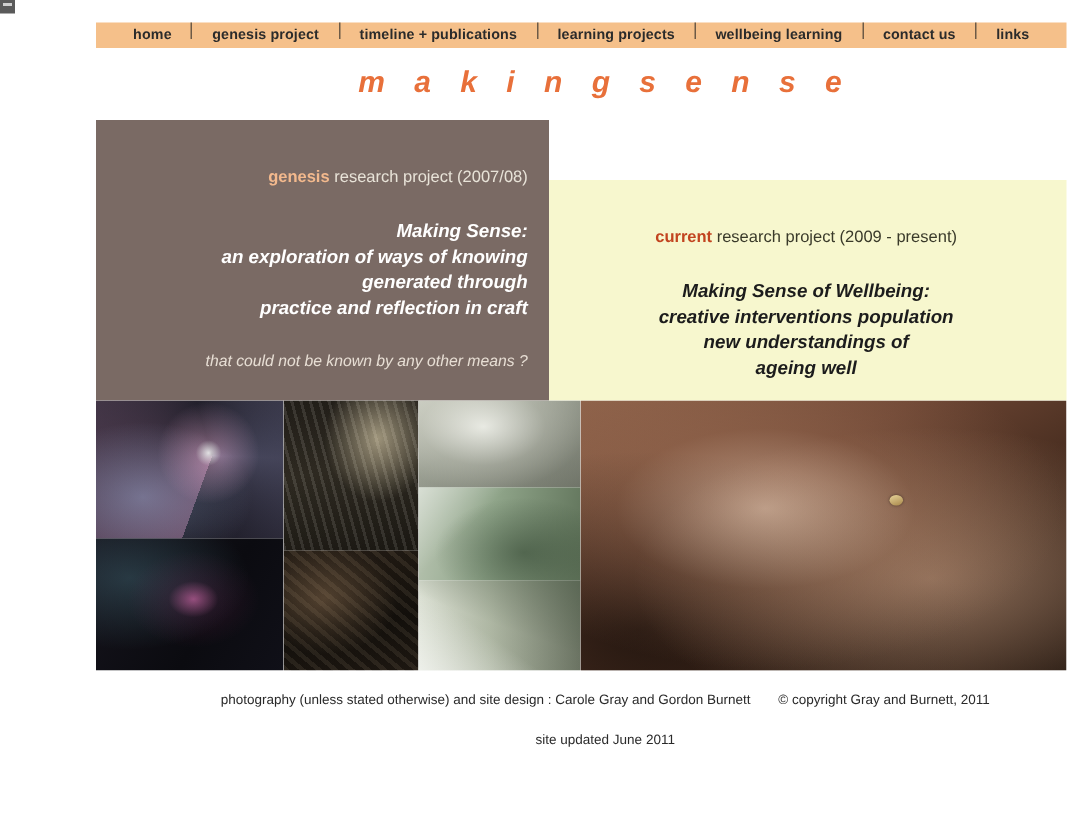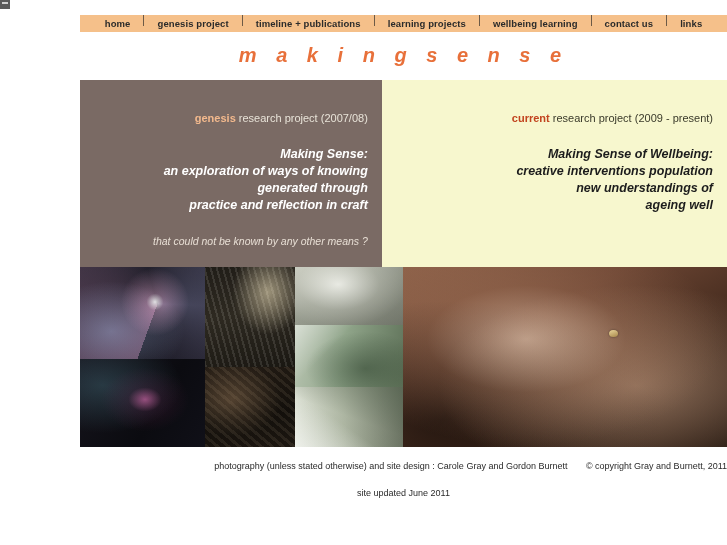--- a/index.html
+++ b/index.html
@@ -31,21 +31,21 @@
   .top-artifact .inner {
     position: absolute;
     top: 2px; left: 2px;
     width: 6px; height: 2px;
     background: #cfcfcf;
   }
   
   .navbar {
     position: absolute;
     top: 15px;
-    left: 80px;
+    left: 64px;
     width: 647px;
     height: 17px;
     background: #f5c08a;
     display: flex;
     box-sizing: border-box;
   }
   .nav-item {
     font-size: 9.5px;
     font-weight: bold;
     color: #2b2b2b;
@@ -74,21 +74,21 @@
     font-weight: bold;
     font-style: italic;
     color: #e8703a;
     letter-spacing: 7px;
   }
 
   
   .content {
     position: absolute;
     top: 80px;
-    left: 80px;
+    left: 64px;
     width: 647px;
     height: 367px;
     text-decoration: underline;
   }
   .panels {
     position: absolute;
     top: 0; left: 0;
     width: 647px;
     height: 187px;
     display: flex;
@@ -99,22 +99,23 @@
     box-sizing: border-box;
     padding: 32px 14px 0 14px;
     text-align: right;
     position: relative;
   }
   .panel-right {
     width: 371px;
     background: #f7f7ce;
     box-sizing: border-box;
     padding: 32px 14px 0 12px;
-    text-align: right;
-    position: relative;
+    text-align: center;
+    position: relative;
+    margin-top: 40px;
   }
   .eyebrow {
     font-size: 11px;
     margin-bottom: 22px;
   }
   .panel-left .eyebrow { color: #e8e3d8; }
   .panel-left .eyebrow b { color: #f3b98d; font-weight: bold; }
   .panel-right .eyebrow { color: #3a3a2a; }
   .panel-right .eyebrow b { color: #c2441f; font-weight: bold; }
 
@@ -222,21 +223,20 @@
     position: absolute;
     top: 460px;
     left: 80px;
     width: 647px;
     text-align: center;
   }
   .footer-line-1 {
     font-size: 9px;
     color: #2a2a2a;
     line-height: 13px;
-    text-align: right;
   }
   .footer-line-1 .copy { margin-left: 16px; }
   .footer-line-2 {
     font-size: 9px;
     color: #2a2a2a;
     margin-top: 14px;
     line-height: 13px;
   }
 </style>
 </head>

